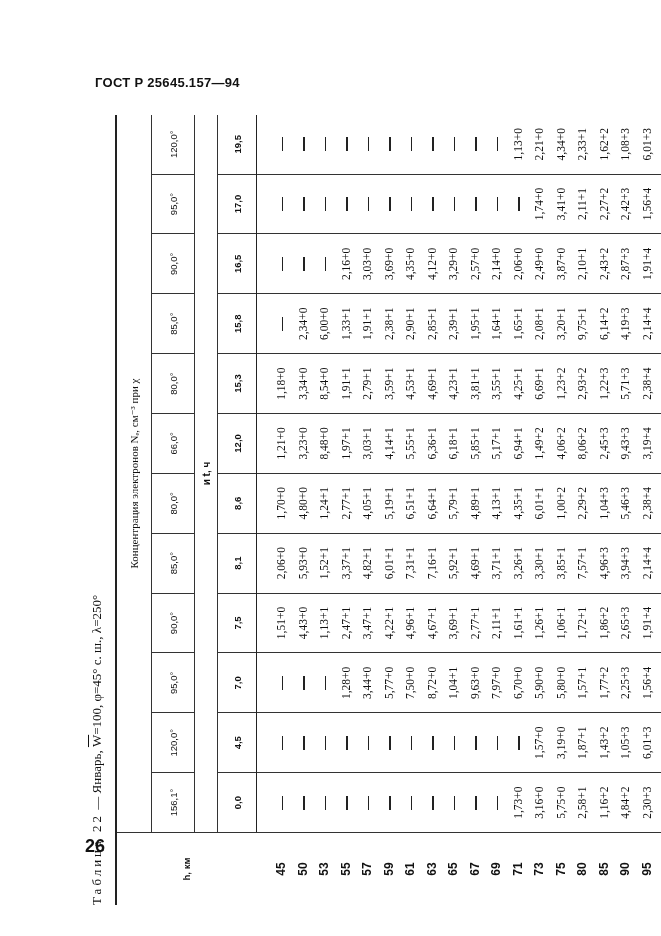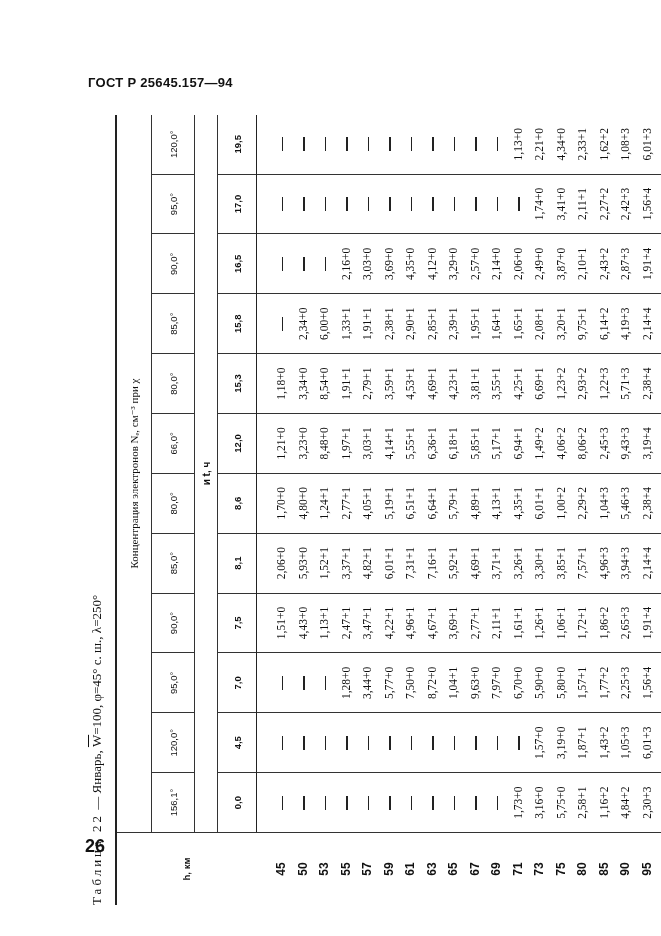--- a/index.html
+++ b/index.html
@@ -1,21 +1,21 @@
 <!DOCTYPE html>
 <html><head>
 <meta charset="utf-8">
 <style>
   html, body { margin:0; padding:0; }
   body {
     width:661px; height:936px; background:#ffffff; position:relative; overflow:hidden;
     font-family:"Liberation Serif","DejaVu Serif",serif; color:#111;
   }
   .doc-header {
-    position:absolute; left:88px; top:75px;
+    position:absolute; left:95px; top:75px;
     font-family:"Liberation Sans","DejaVu Sans",sans-serif; font-weight:bold; font-size:13px; letter-spacing:0.3px;
   }
   .page-number {
     position:absolute; left:85px; top:836px;
     font-family:"Liberation Sans","DejaVu Sans",sans-serif; font-weight:bold; font-size:18px;
   }
   
   .rot {
     position:absolute;
     left:85px; top:905px;

